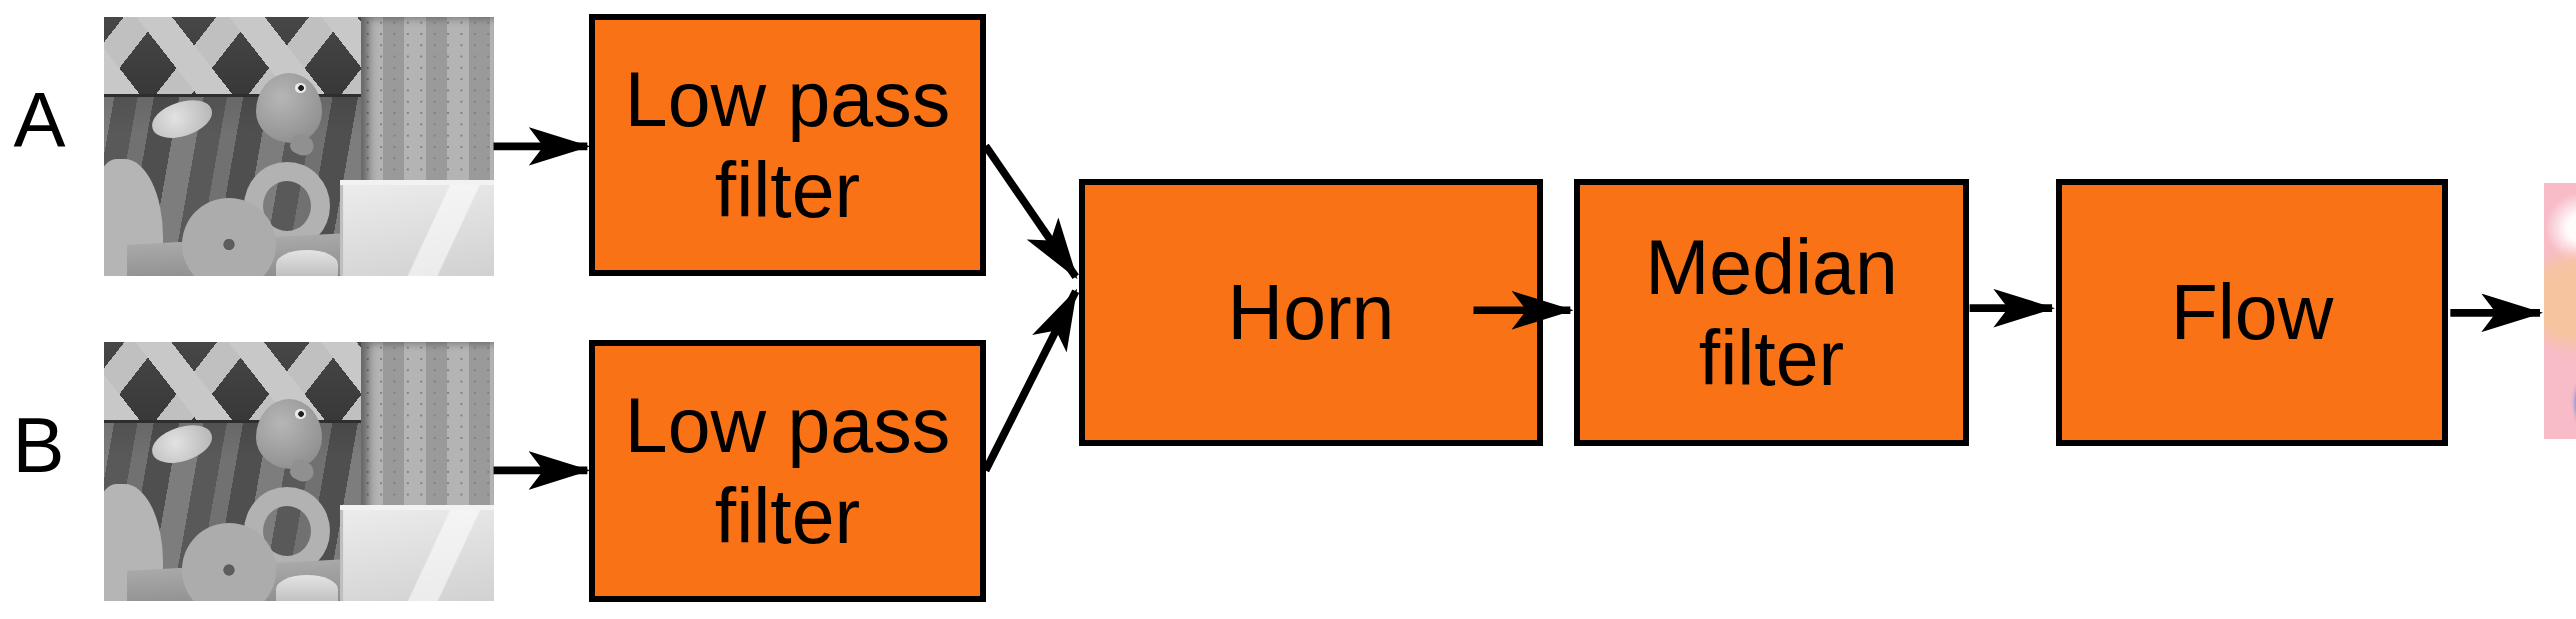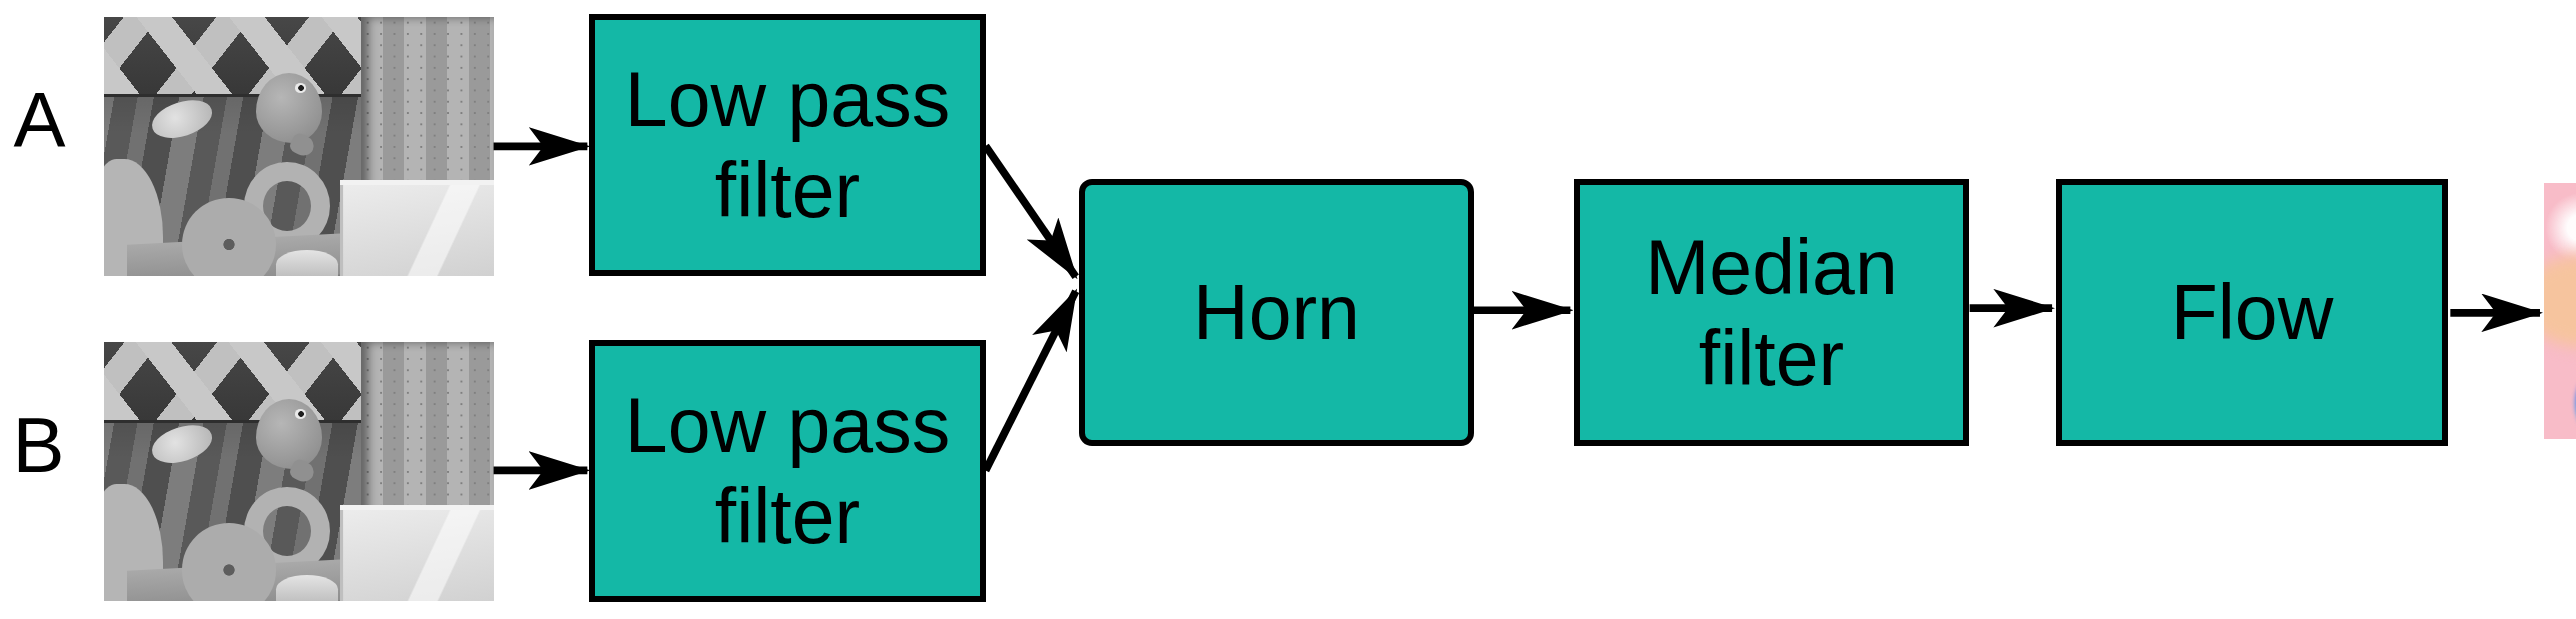--- a/index.html
+++ b/index.html
@@ -9,28 +9,28 @@
   }
   
   .input-label{
     position:absolute;font-size:78px;line-height:78px;color:#000;
     font-weight:400;letter-spacing:0;
   }
   #label-a{left:13.4px;top:81px;}
   #label-b{left:12.4px;top:406px;}
   
   .node{
-    position:absolute;box-sizing:border-box;border:6.2px solid #000;background:#14b8a6;
+    position:absolute;box-sizing:border-box;border:6.2px solid #000;background:#f97316;
     display:flex;flex-direction:column;align-items:center;justify-content:center;
     text-align:center;
   }
   .node-line{font-size:77px;line-height:91px;white-space:nowrap;}
   #node-lpf-a{left:589px;top:14px;width:397px;height:262px;}
   #node-lpf-b{left:589px;top:340px;width:397px;height:262px;}
-  #node-hs{left:1079px;top:179px;width:395px;height:267px;border-radius:13px;}
+  #node-hs{left:1079px;top:179px;width:464px;height:267px;}
   #node-med{left:1574px;top:179px;width:395px;height:267px;}
   #node-fr{left:2056px;top:179px;width:392px;height:267px;}
   
   #arrow-layer{position:absolute;left:0;top:0;width:2947px;height:620px;pointer-events:none;}
   
   .photo{position:absolute;width:390px;height:259px;overflow:hidden;background:#8a8a8a;}
   #photo-a{left:104px;top:16.5px;}
   #photo-b{left:104px;top:342px;}
   .photo > div{position:absolute;}
   .ph-couch{

